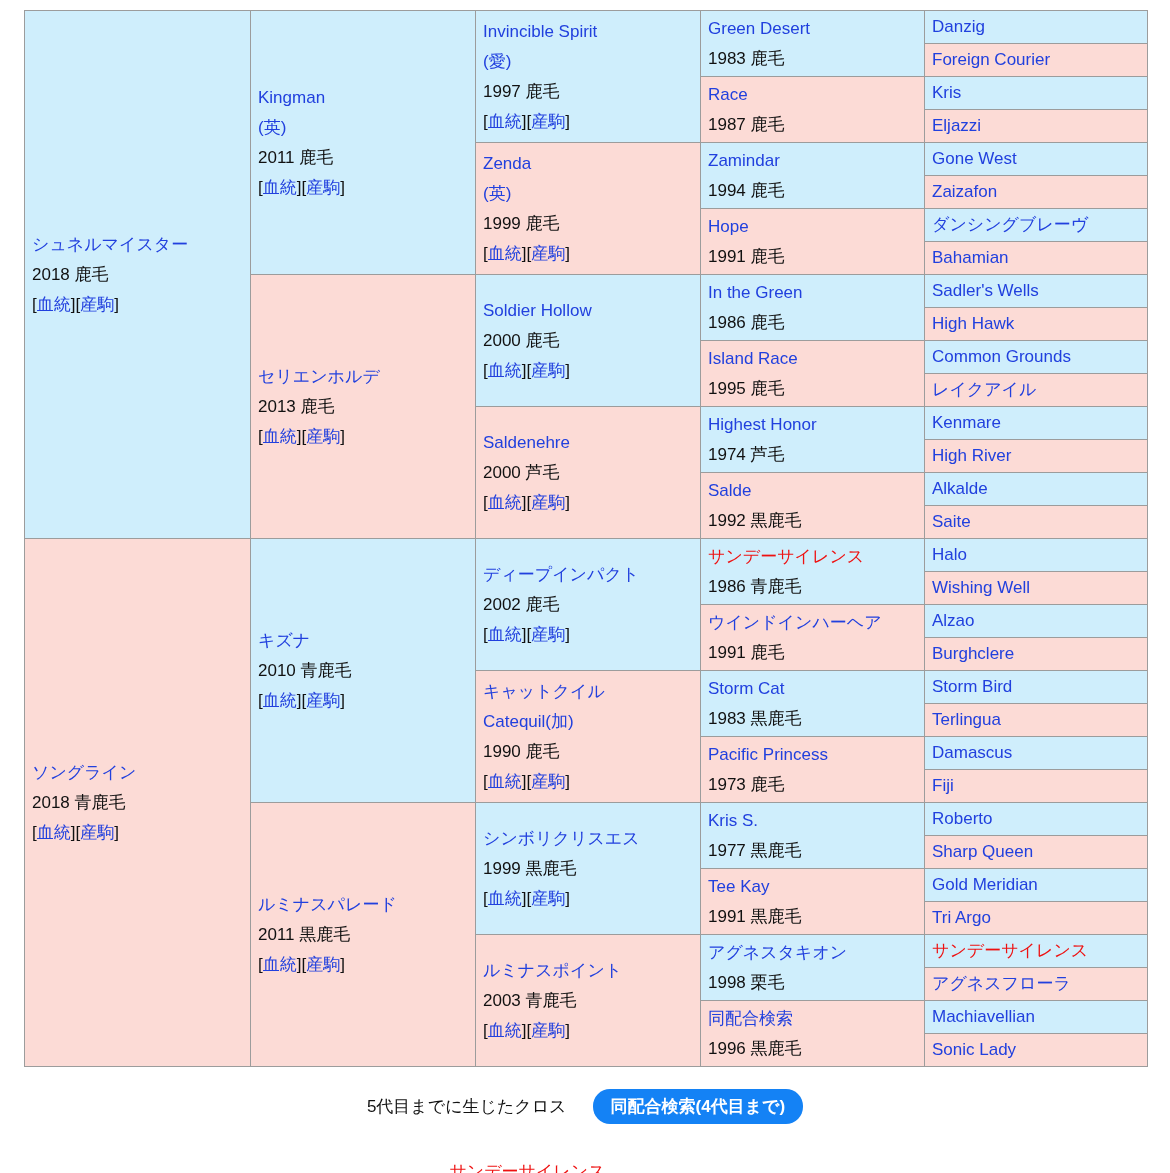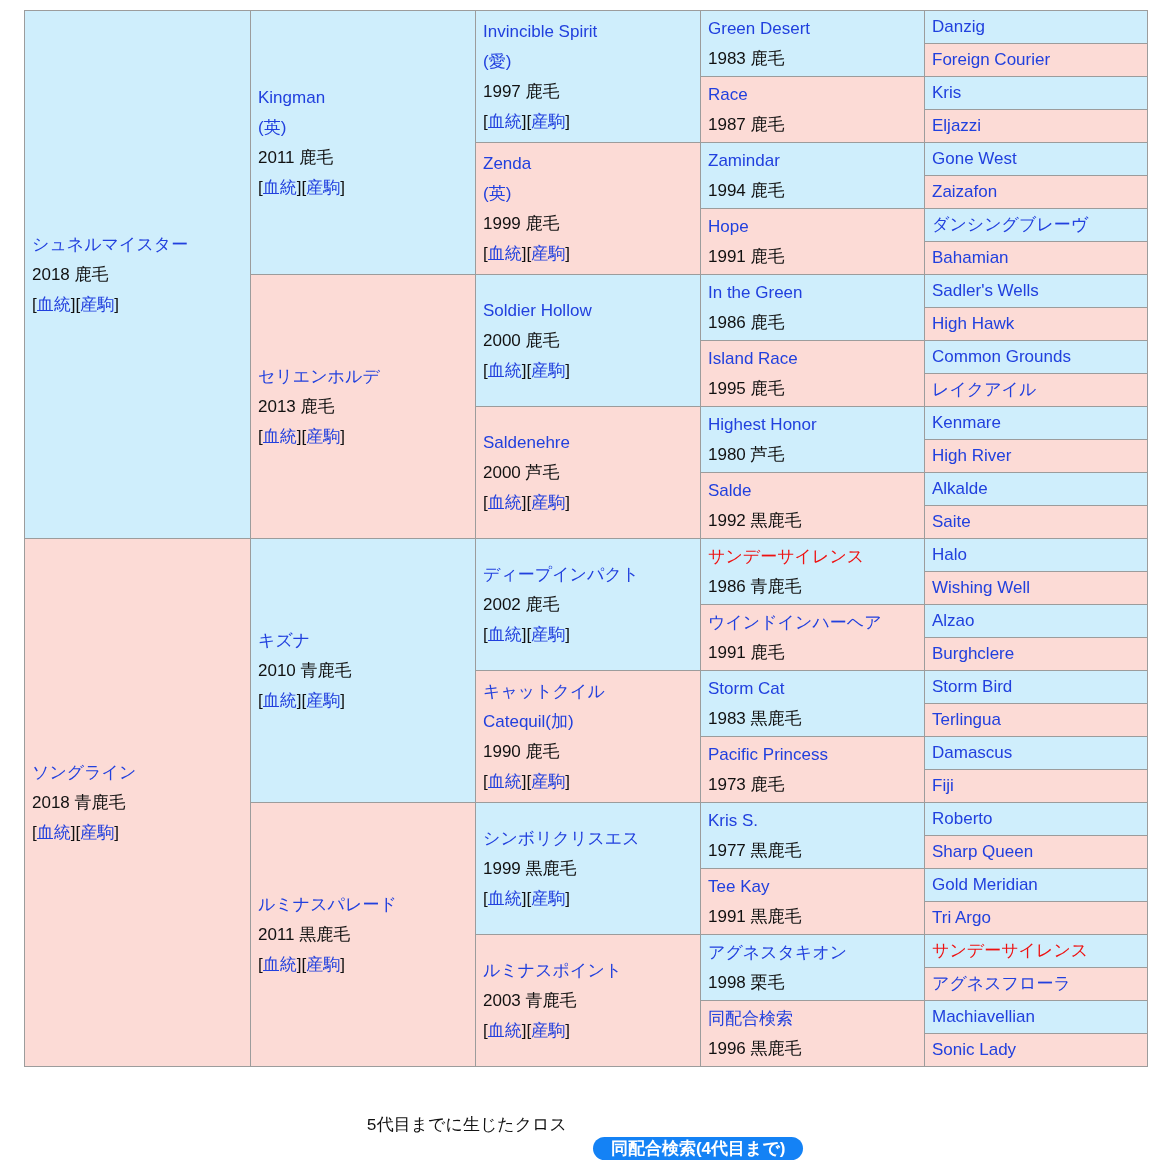--- a/index.html
+++ b/index.html
@@ -41,32 +41,31 @@
   a.hname.red{color:var(--red);}
   .year{color:var(--text);}
   .links .bracket{color:var(--text);}
   .footer-row{
     margin-top:22px;
     display:flex;
     justify-content:center;
     align-items:center;
     gap:26px;
   }
-  .flabel{font-size:17px;color:var(--text);font-family:Liberation Mono, monospace;}
+  .flabel{font-size:17px;color:var(--text);}
   .search-btn{
     background:var(--btn-bg);
     color:var(--btn-text);
     font-family:inherit;
     font-size:17px;
     font-weight:bold;
     border:none;
     border-radius:17px;
-    padding:0 18px;
+    padding:6px 18px;
     cursor:pointer;
-    margin-top:48px;
   }
   .cross-line{
     margin-top:22px;
     display:flex;
     justify-content:center;
     align-items:center;
     gap:15px;
     font-size:17px;
   }
   .cross-name{color:var(--red);cursor:pointer;}
@@ -202,21 +201,21 @@
         </td>
       </tr>
       <tr>
         <td rowspan="4" class="female">
           <div><a class="hname">Saldenehre</a></div>
           <div class="year">2000 芦毛</div>
           <div class="links"><span class="bracket">[</span><a class="hname">血統</a><span class="bracket">]</span><span class="bracket">[</span><a class="hname">産駒</a><span class="bracket">]</span></div>
         </td>
         <td rowspan="2" class="male">
           <div><a class="hname">Highest Honor</a></div>
-          <div class="year">1980 芦毛</div>
+          <div class="year">1974 芦毛</div>
         </td>
         <td rowspan="1" class="male">
           <div><a class="hname">Kenmare</a></div>
         </td>
       </tr>
       <tr>
         <td rowspan="1" class="female">
           <div><a class="hname">High River</a></div>
         </td>
       </tr>

